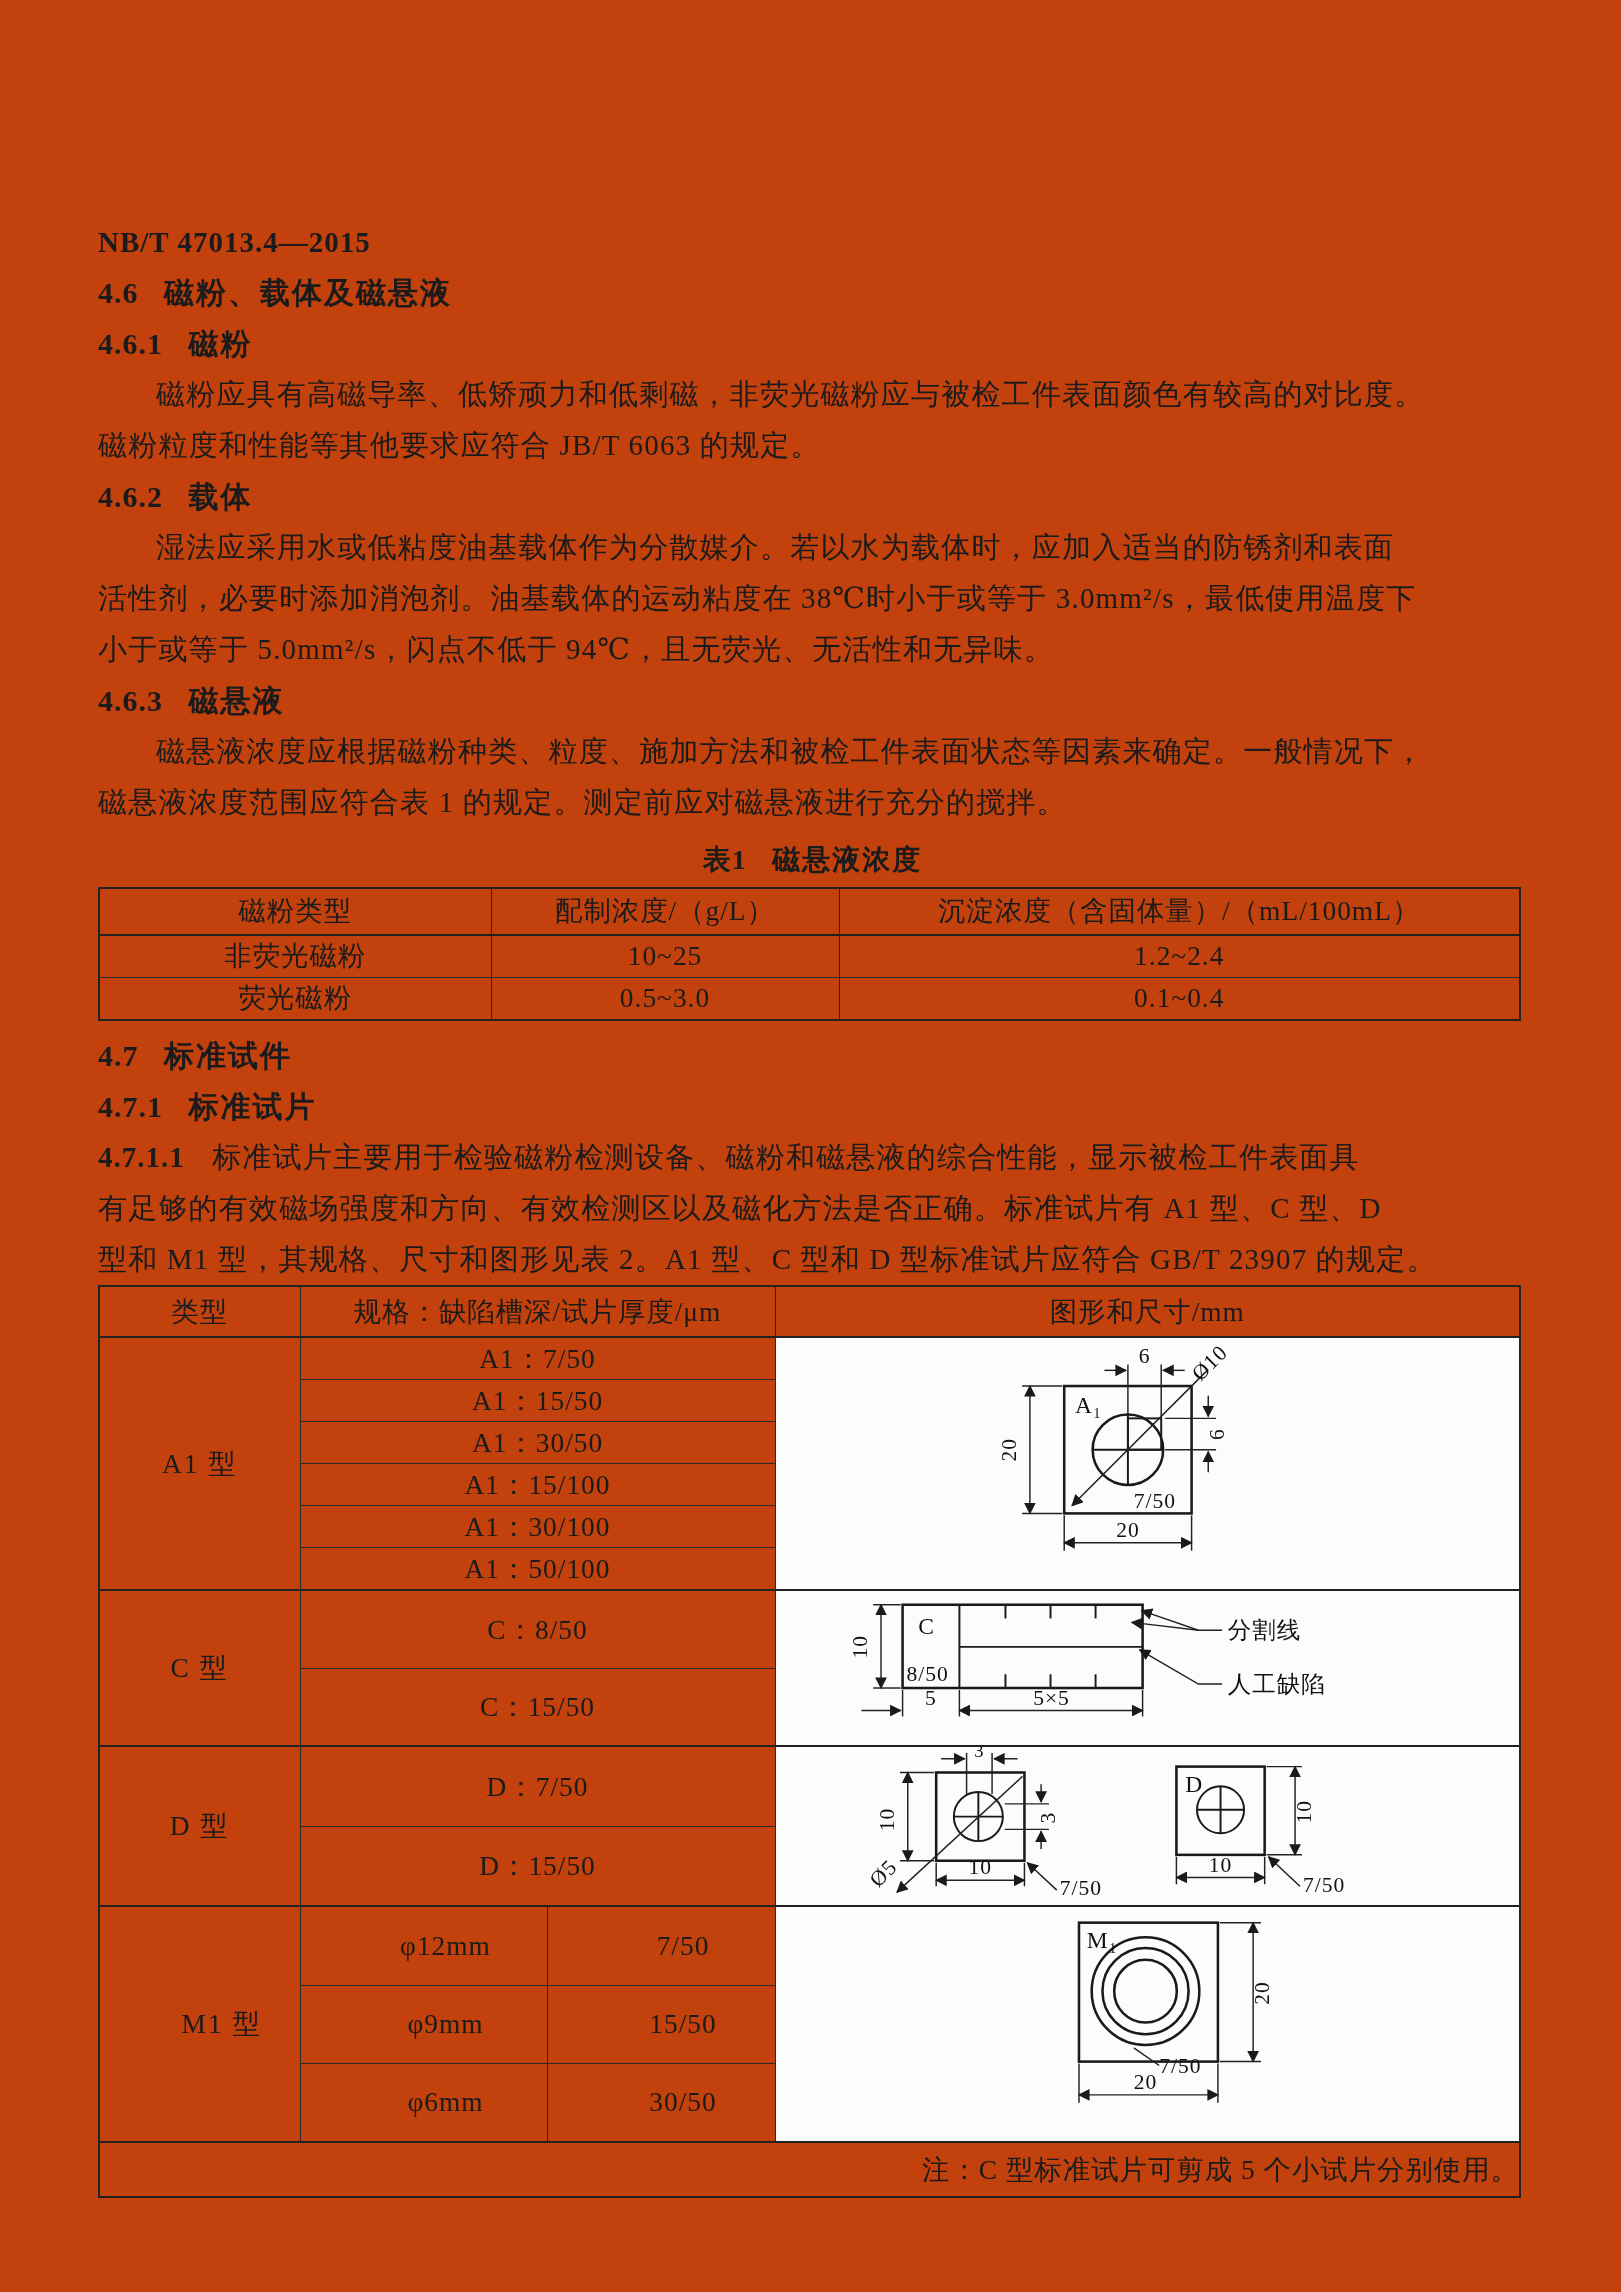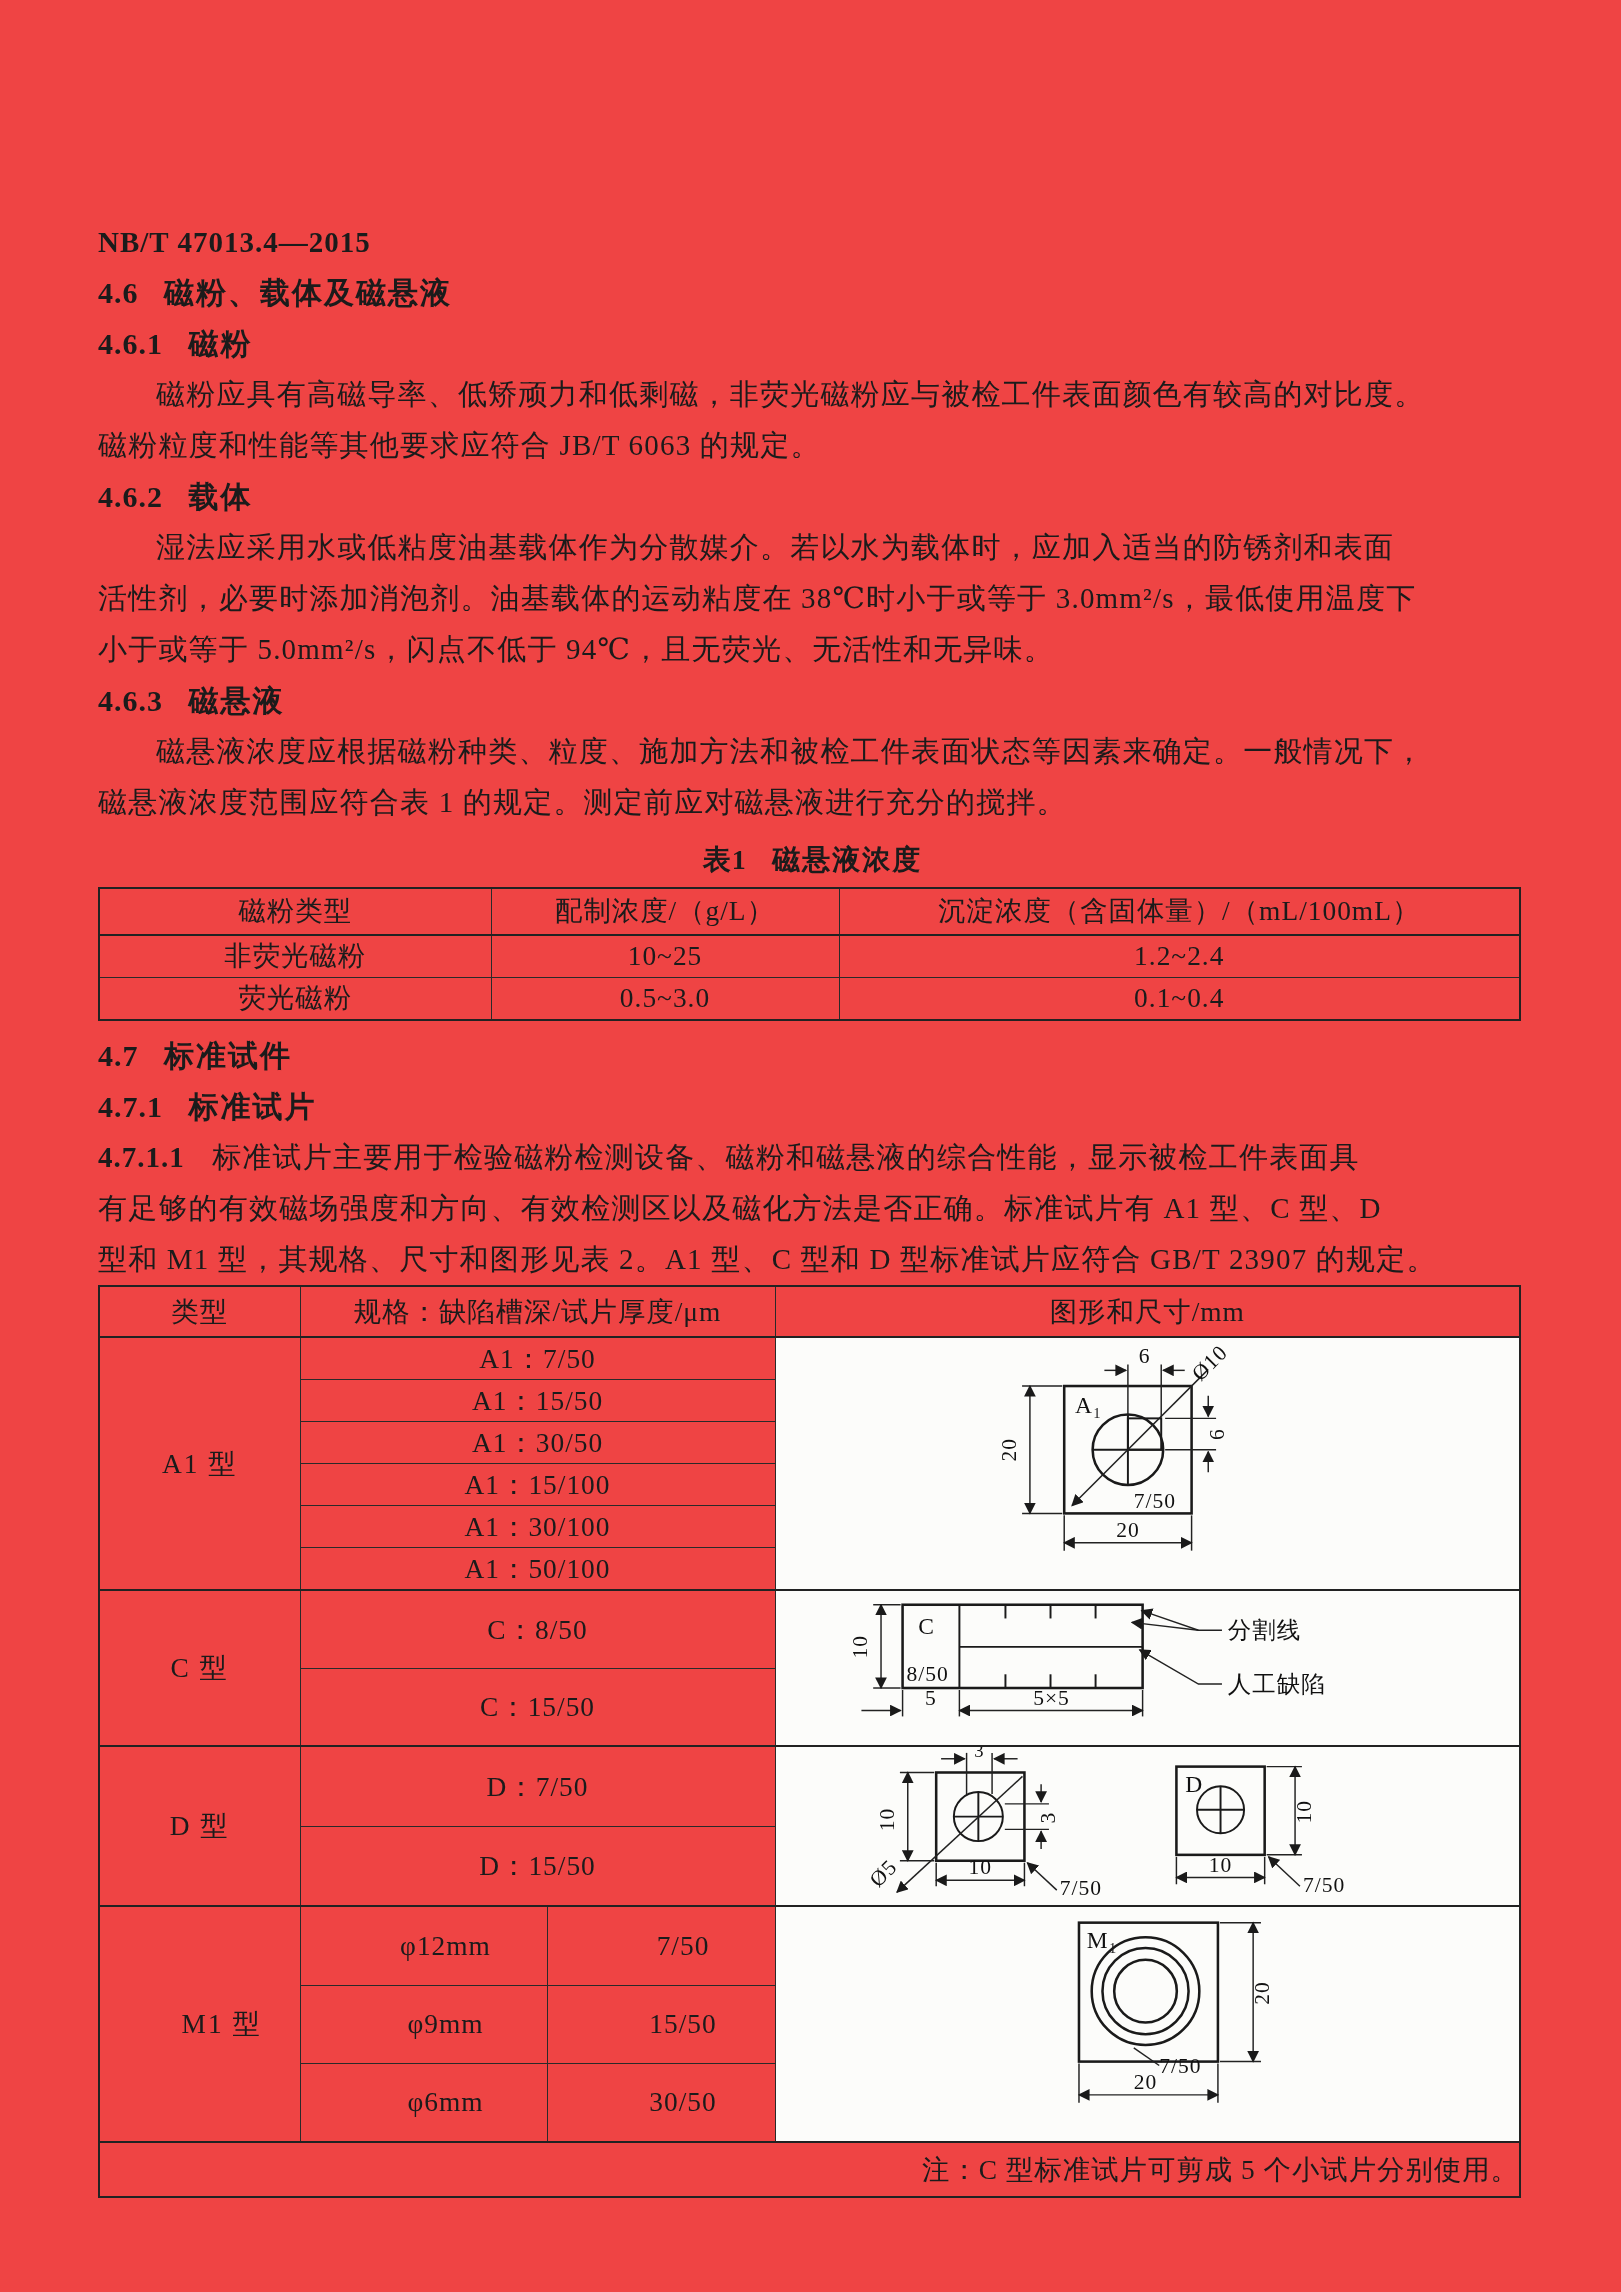--- a/index.html
+++ b/index.html
@@ -1,19 +1,19 @@
 <!DOCTYPE html>
 <html><head>
 <meta charset="utf-8">
 <style>
   html,body{margin:0;padding:0;background:#e8e8e6;}
   .page{
     position:relative;
     width:1621px;height:2293px;
-    background:#ef4444;
+    background:#c2410c;
     box-sizing:border-box;
     padding:218px 94px 0 98px;
     font-family:"Liberation Serif","DejaVu Serif",serif;
     color:#1b1b1b;
     overflow:hidden;
   }
   .doc-num{font-weight:bold;font-size:29px;line-height:49px;letter-spacing:1px;}
   .h{font-weight:bold;font-size:30px;line-height:51px;letter-spacing:1px;}
   .h .num{display:inline-block;min-width:0;}
   .h .ht{margin-left:25.5px;letter-spacing:2px;}

